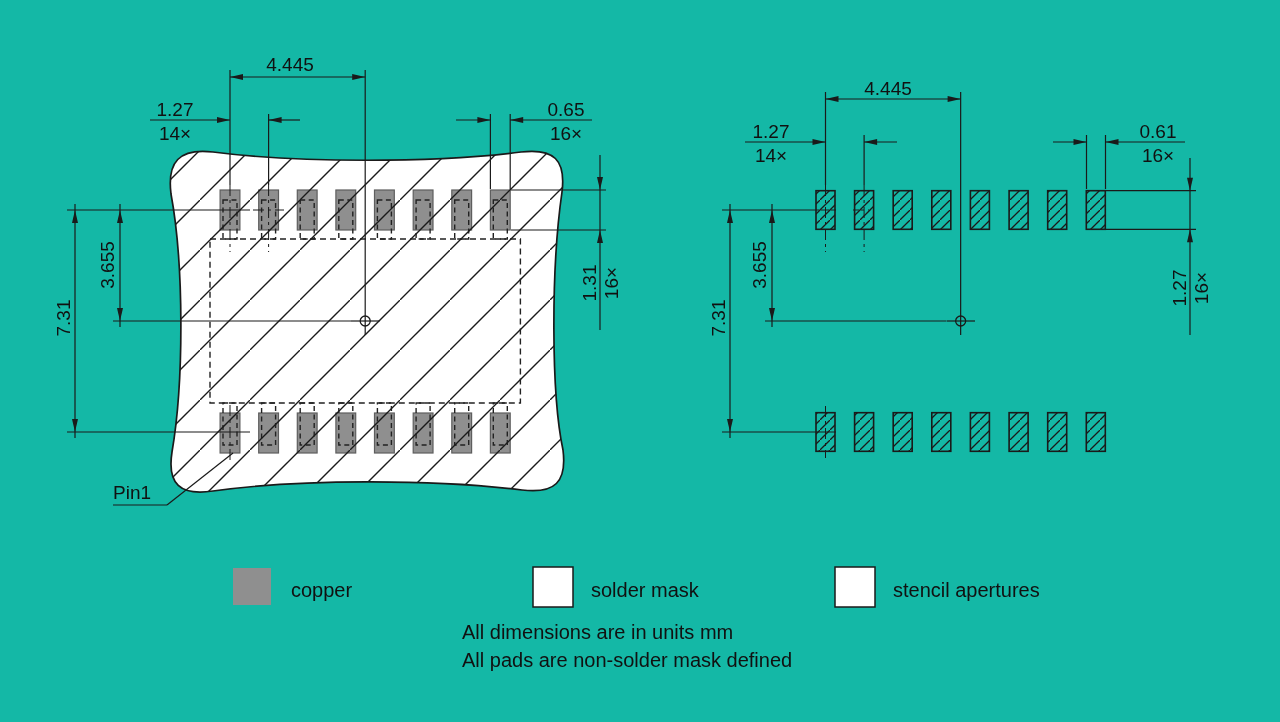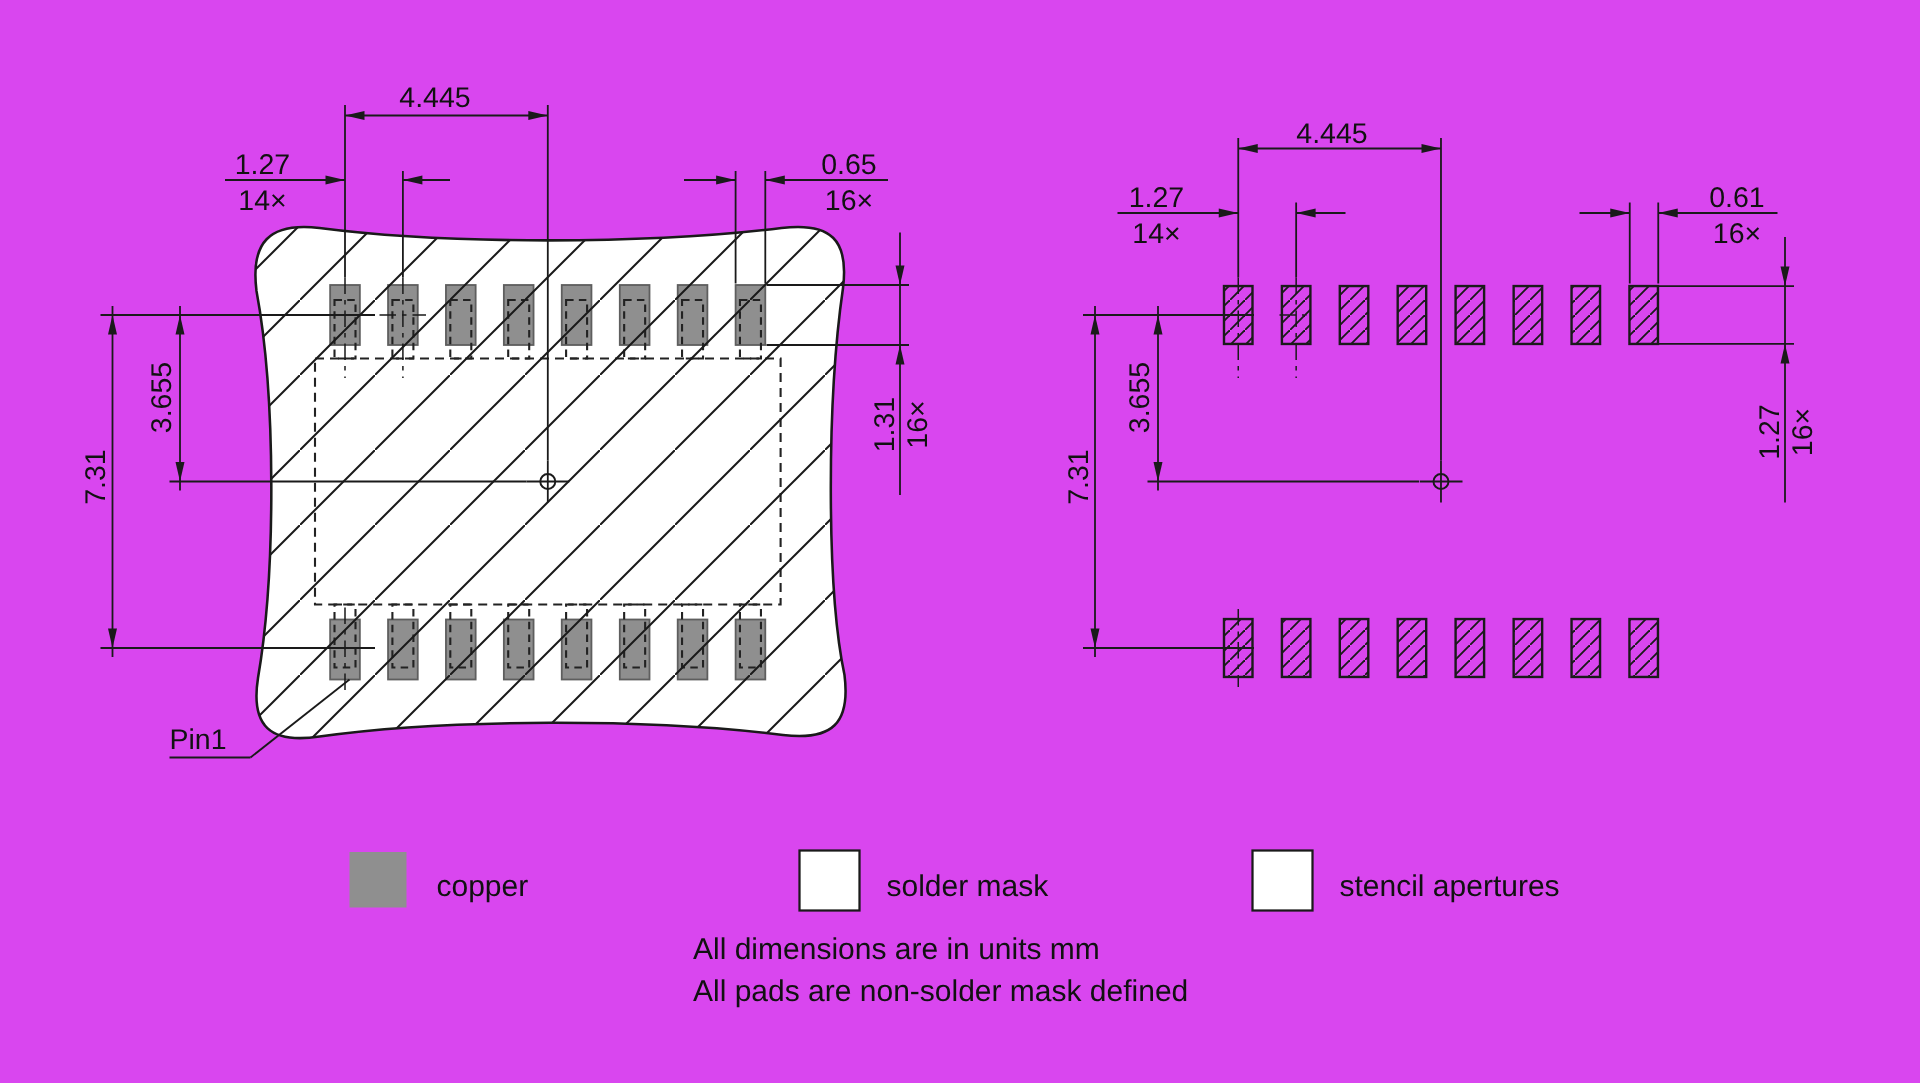--- a/index.html
+++ b/index.html
@@ -1,16 +1,16 @@
 <!DOCTYPE html>
 <html><head>
 <meta charset="utf-8">
 <style>
   html,body{margin:0;padding:0;background:#ffffff;}
-  .canvas{width:1280px;height:722px;position:relative;background:#d946ef;overflow:hidden;}
+  .canvas{width:1280px;height:722px;position:relative;background:#14b8a6;overflow:hidden;}
   svg text{font-family:"Liberation Sans","DejaVu Sans",sans-serif;fill:#111;}
   text.dim{font-size:19px;}
   text.label{font-size:20px;}
   .e{stroke:#1a1a1a;stroke-width:1.2;fill:none;}
   .d{stroke:#1a1a1a;stroke-width:1.2;fill:none;}
   .c{stroke:#1a1a1a;stroke-width:1;stroke-dasharray:11 4 3 4;fill:none;}
   .arrow{fill:#1a1a1a;stroke:none;}
   .pad{stroke:#5e5e5e;stroke-width:1.2;}
   .term{fill:none;stroke:#222;stroke-width:1.4;stroke-dasharray:5 3.5;}
   .body-outline{fill:none;stroke:#222;stroke-width:1.4;stroke-dasharray:6 4;}

